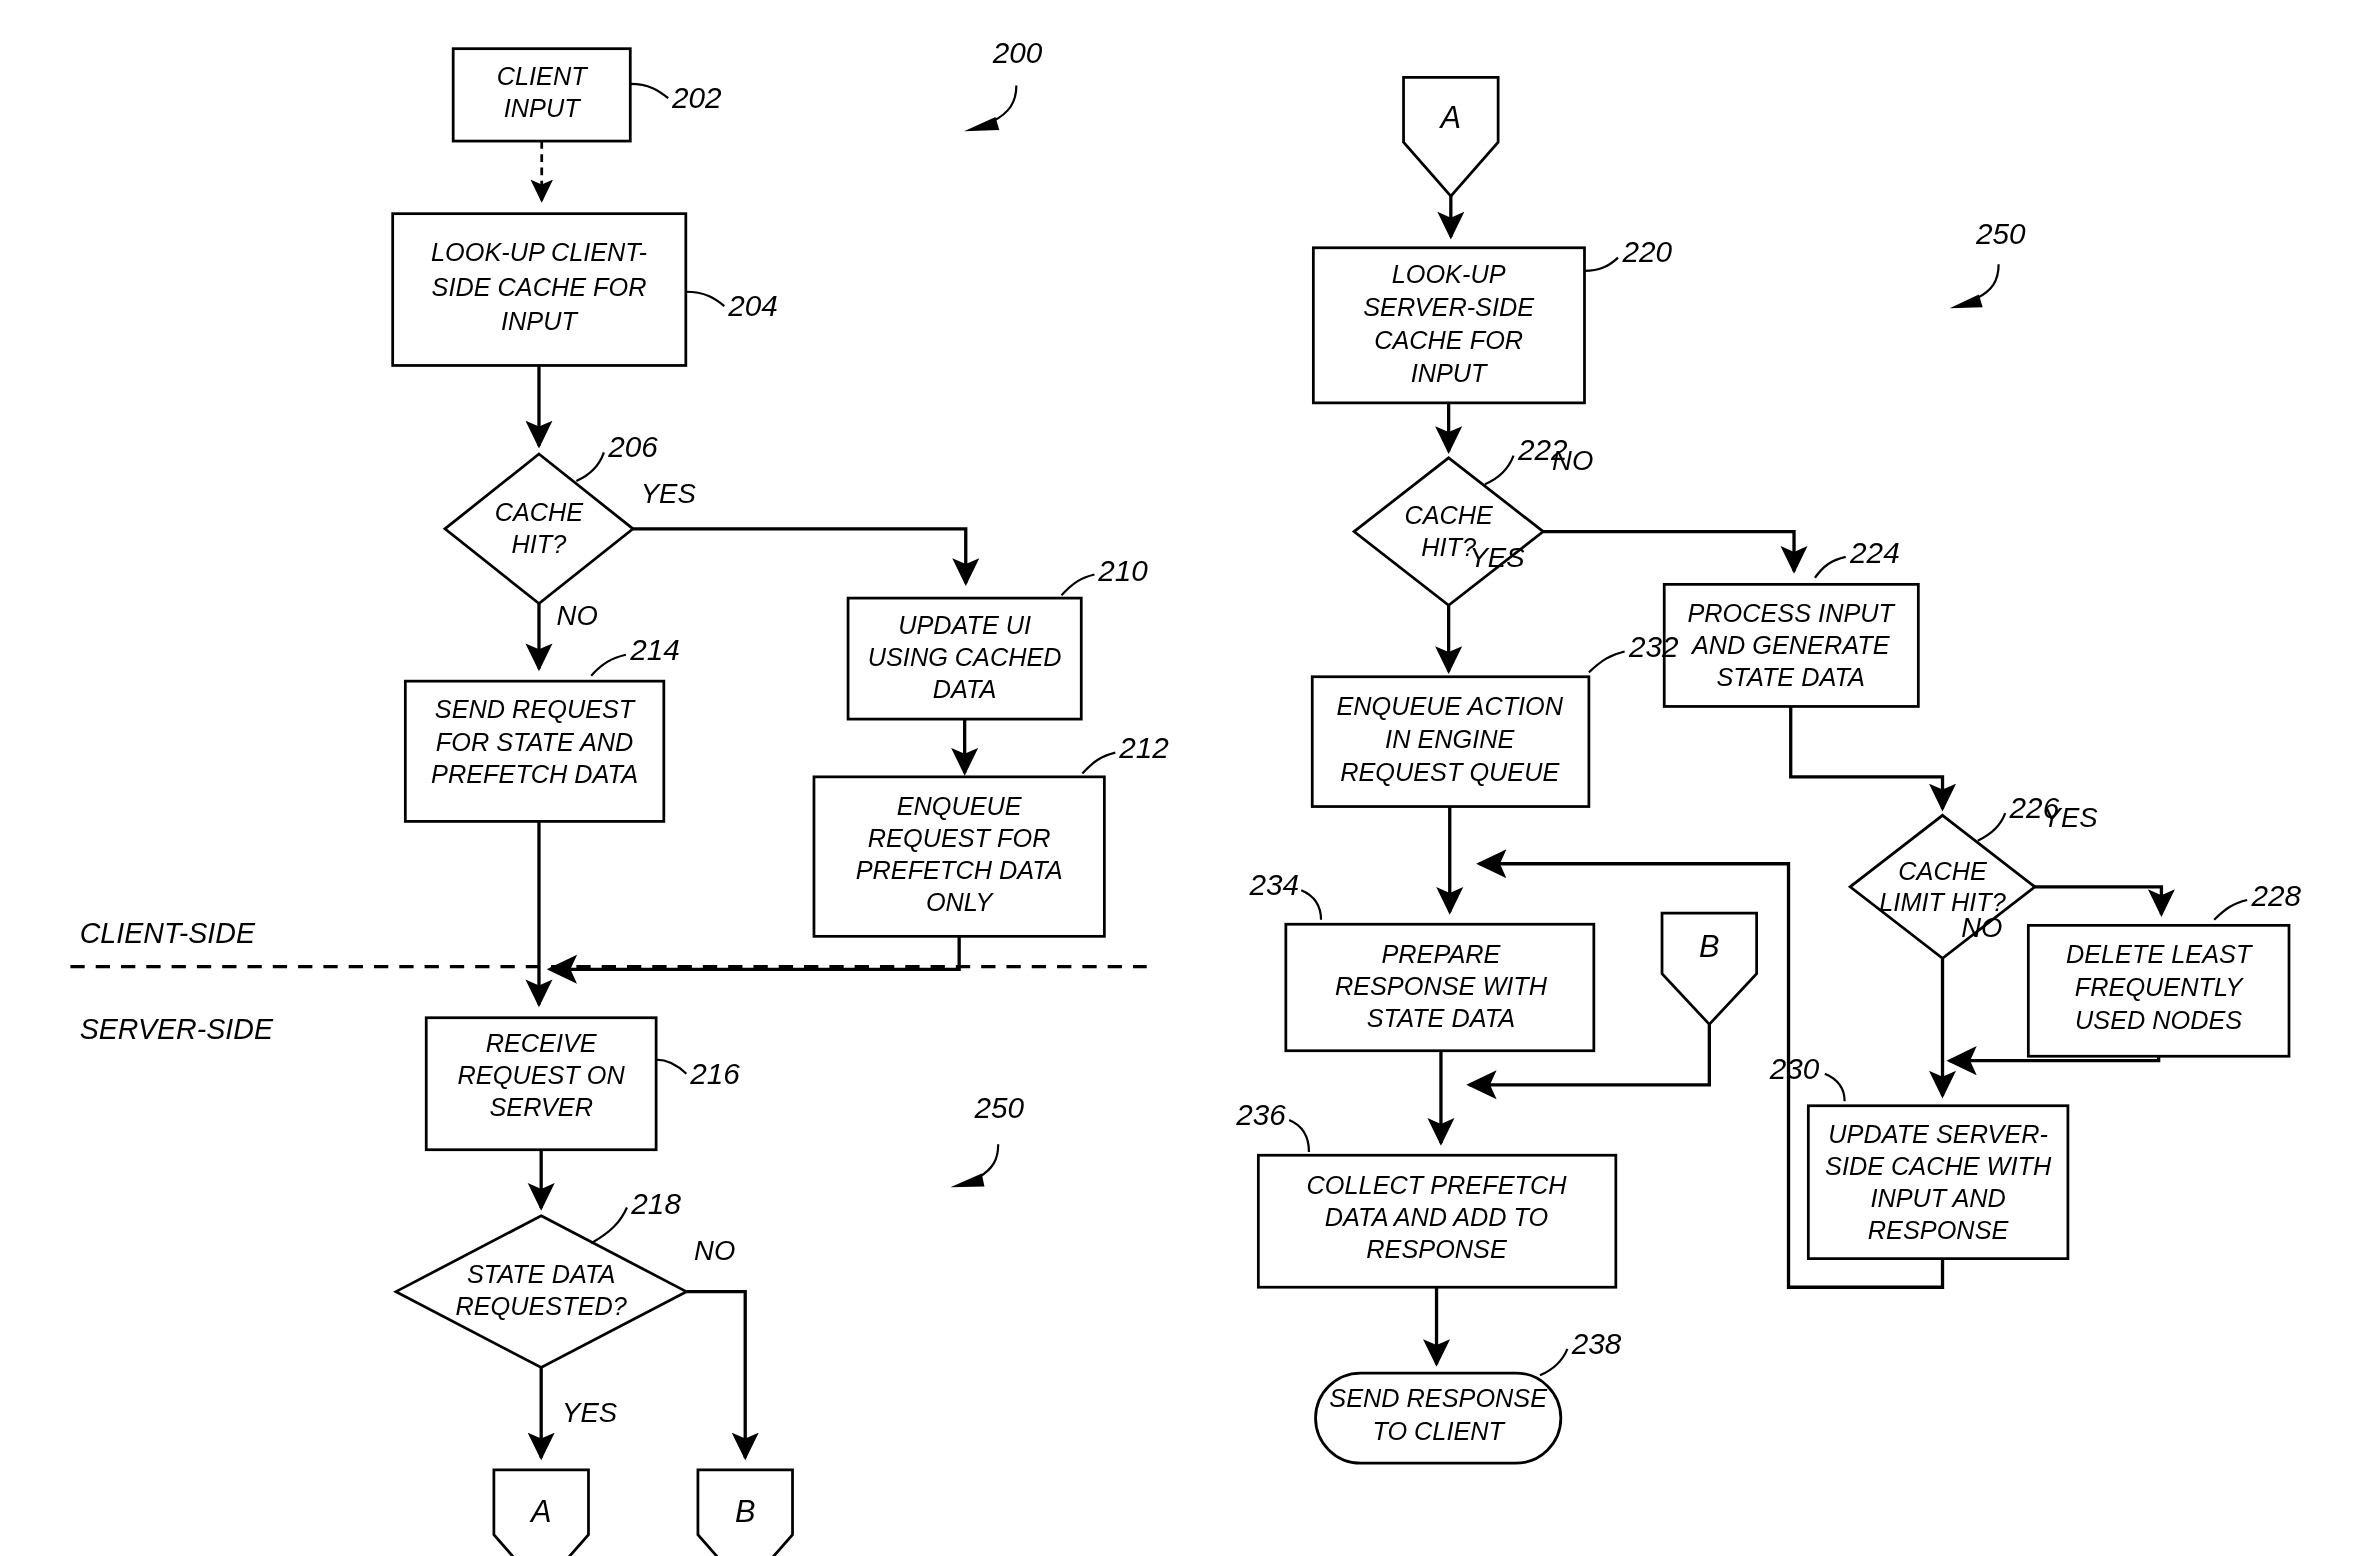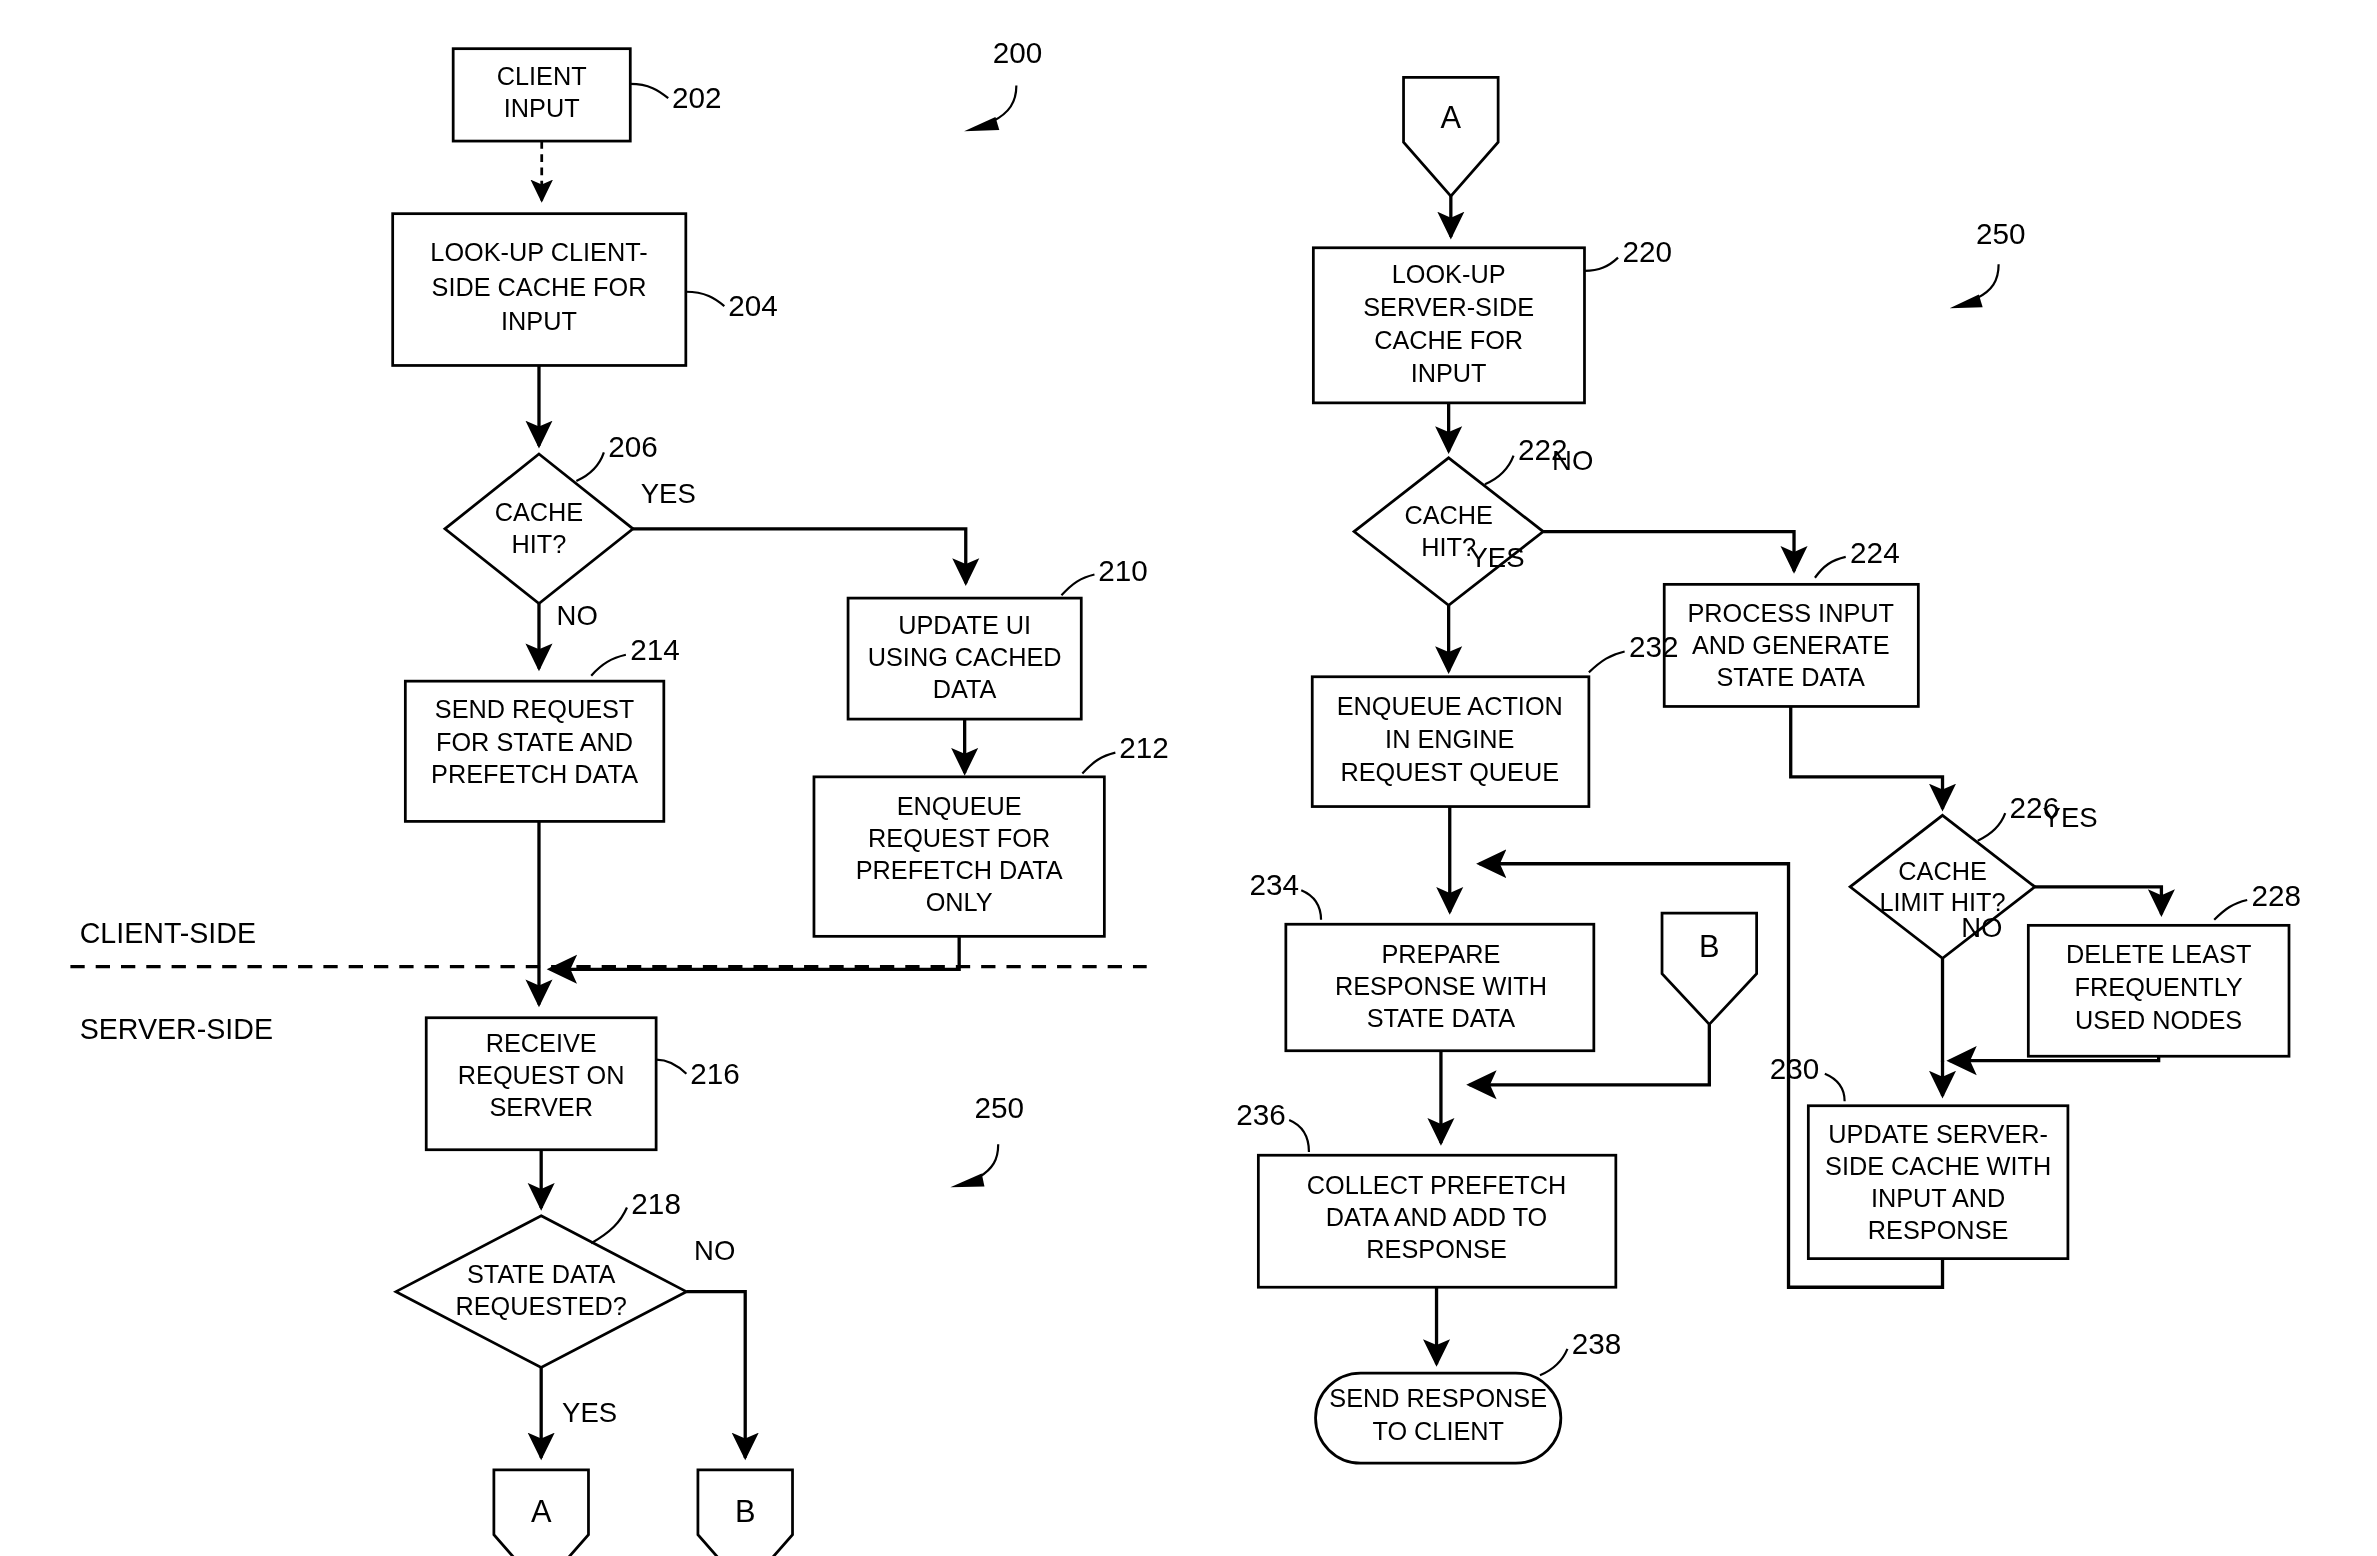--- a/index.html
+++ b/index.html
@@ -1,16 +1,16 @@
 <!DOCTYPE html>
 <html style="font-size:8.8px"><head>
 <meta charset="utf-8">
 <style>
   html,body{margin:0;padding:0;background:#ffffff;}
-  #root{position:relative;width:2377px;height:1557px;background:#fff;overflow:hidden;}
+  #root{position:relative;width:2377px;height:1557px;background:#fff;overflow:hidden;font-style:italic;}
   svg#fig{position:absolute;left:0;top:0;width:2377px;height:1557px;}
   .shape{fill:#ffffff;stroke:#000000;stroke-width:5;}
   .conn{fill:none;stroke:#000000;stroke-width:6;}
   .conn-thin{fill:none;stroke:#000000;stroke-width:5;}
   .leader{fill:none;stroke:#000000;stroke-width:4;}
   .divider{fill:none;stroke:#000000;stroke-width:6;stroke-dasharray:26 20;}
   text{font-family:"Liberation Sans","DejaVu Sans",sans-serif;fill:#000;}
   .boxtext{font-size:46px;text-anchor:middle;dominant-baseline:middle;letter-spacing:0px;}
   .numlabel{font-size:54px;text-anchor:start;dominant-baseline:middle;}
   .edgelabel{font-size:50px;text-anchor:start;dominant-baseline:middle;}

